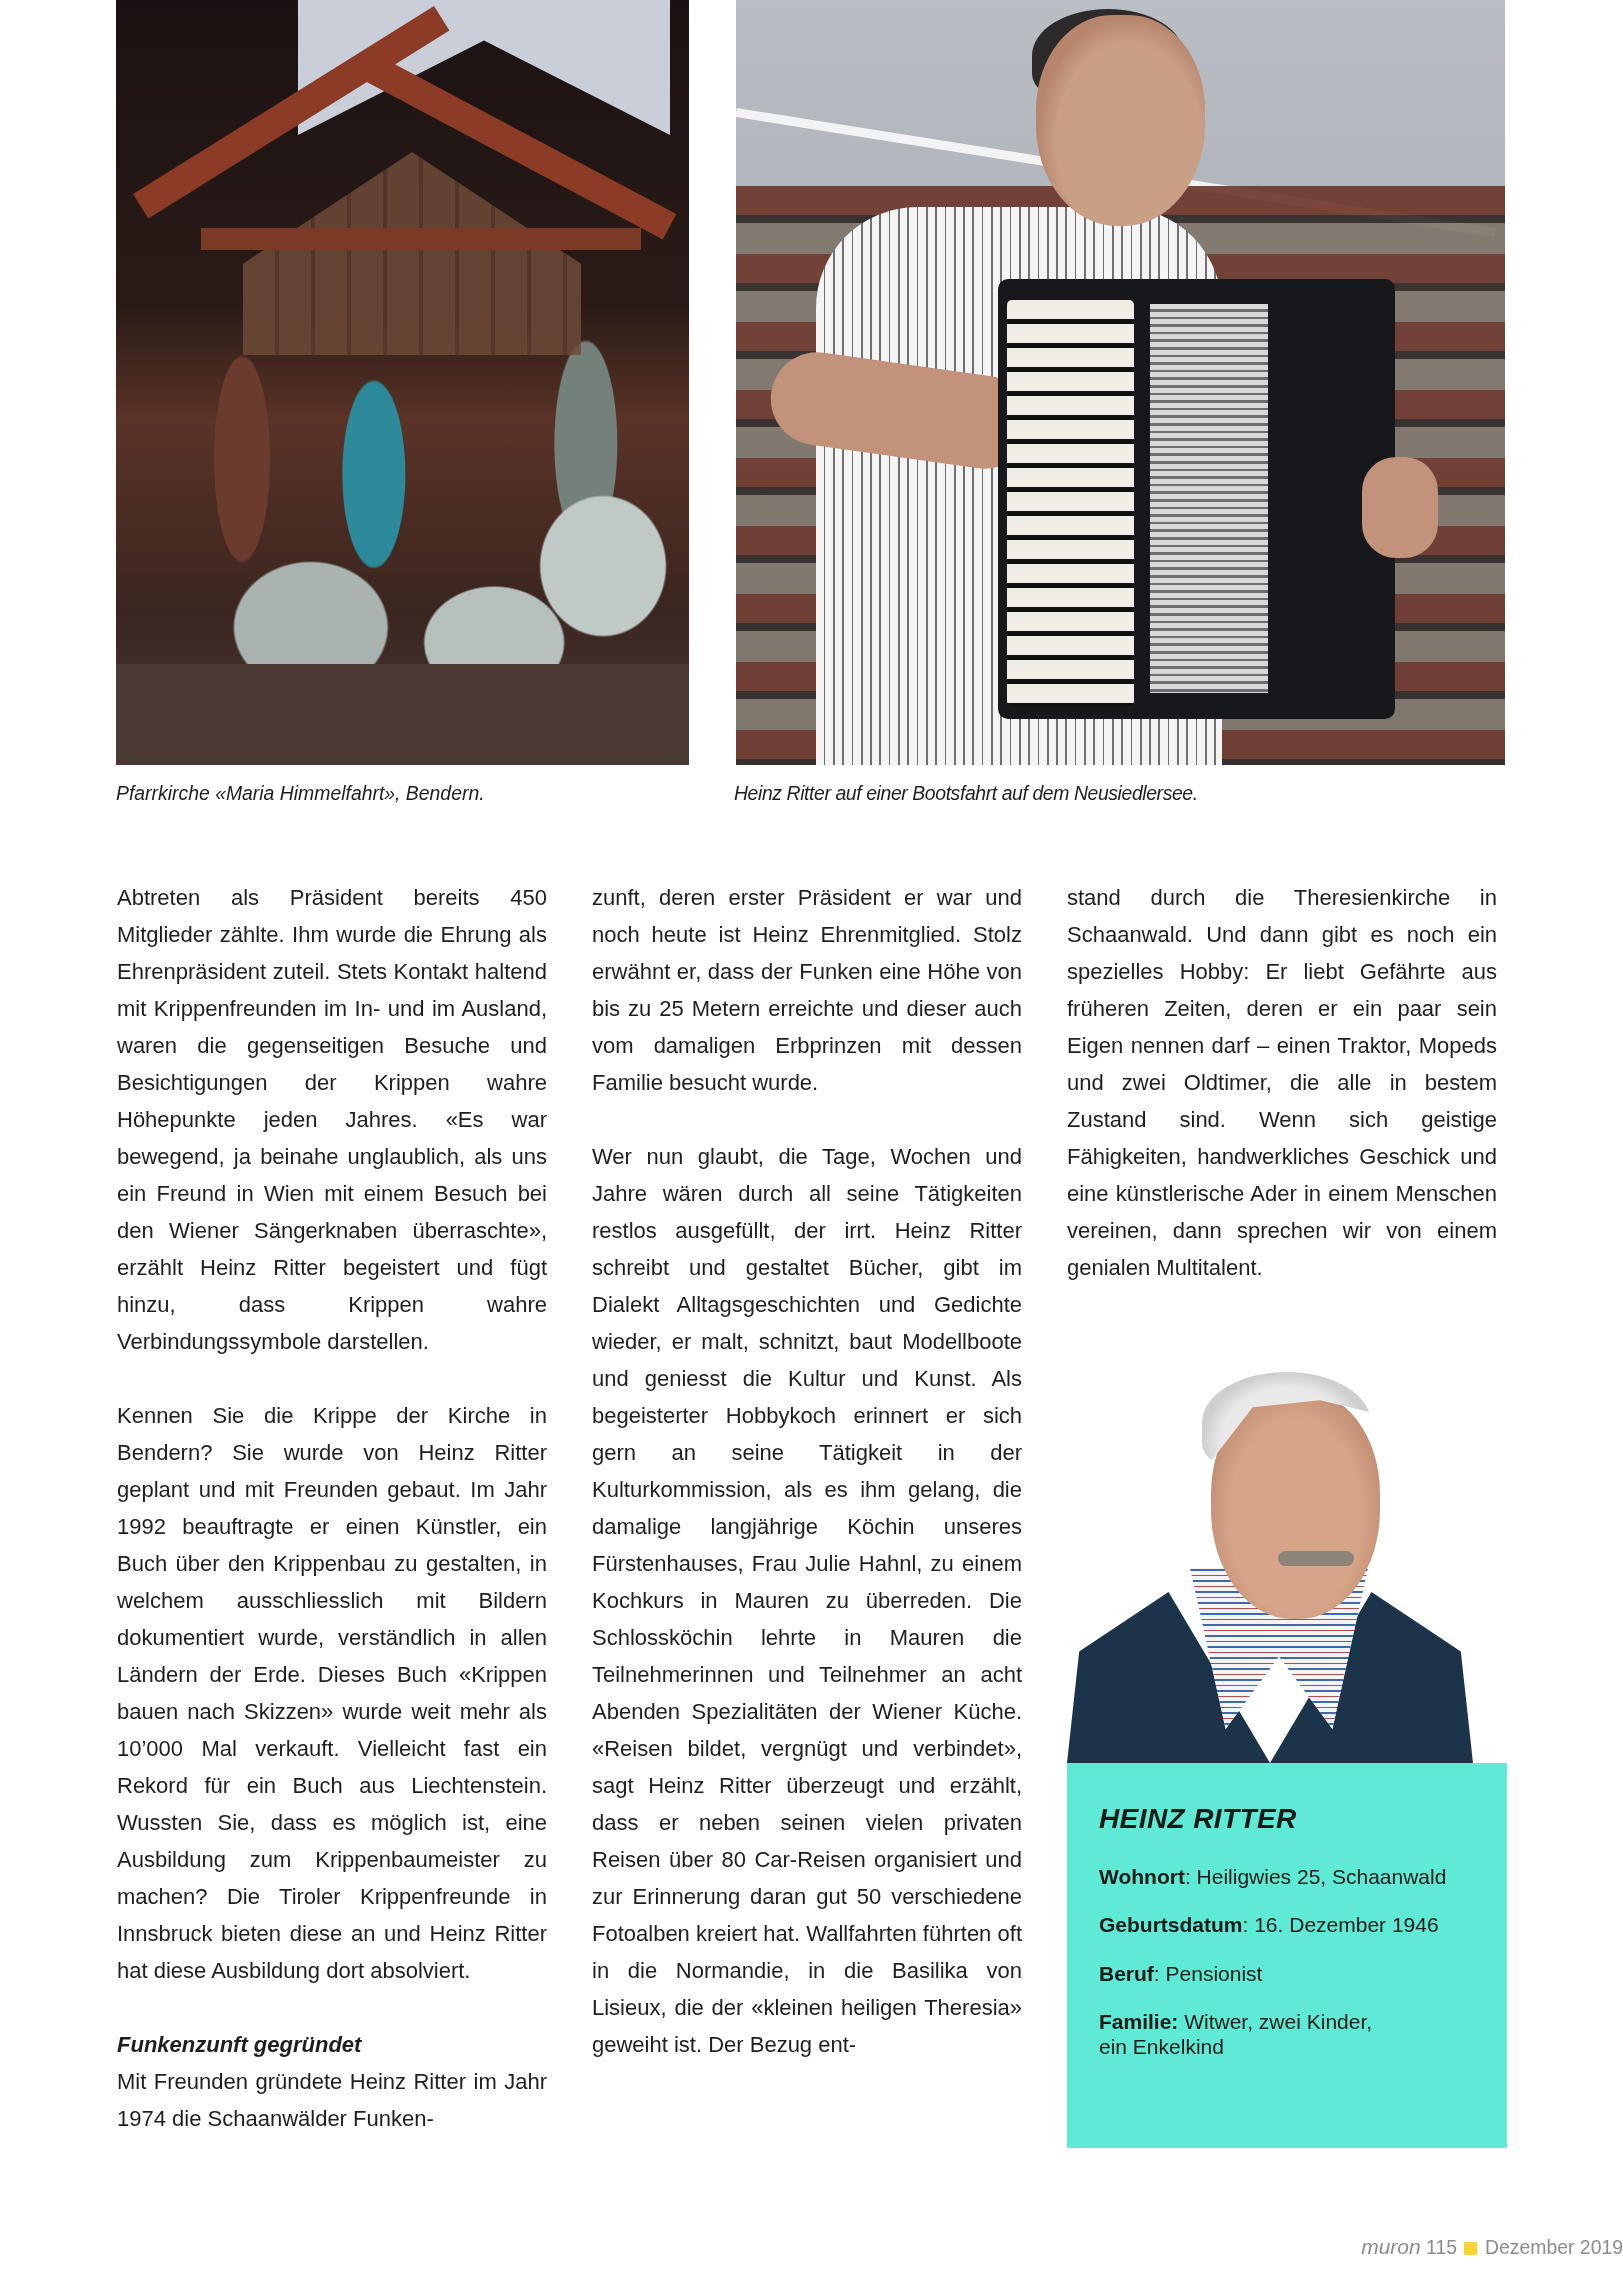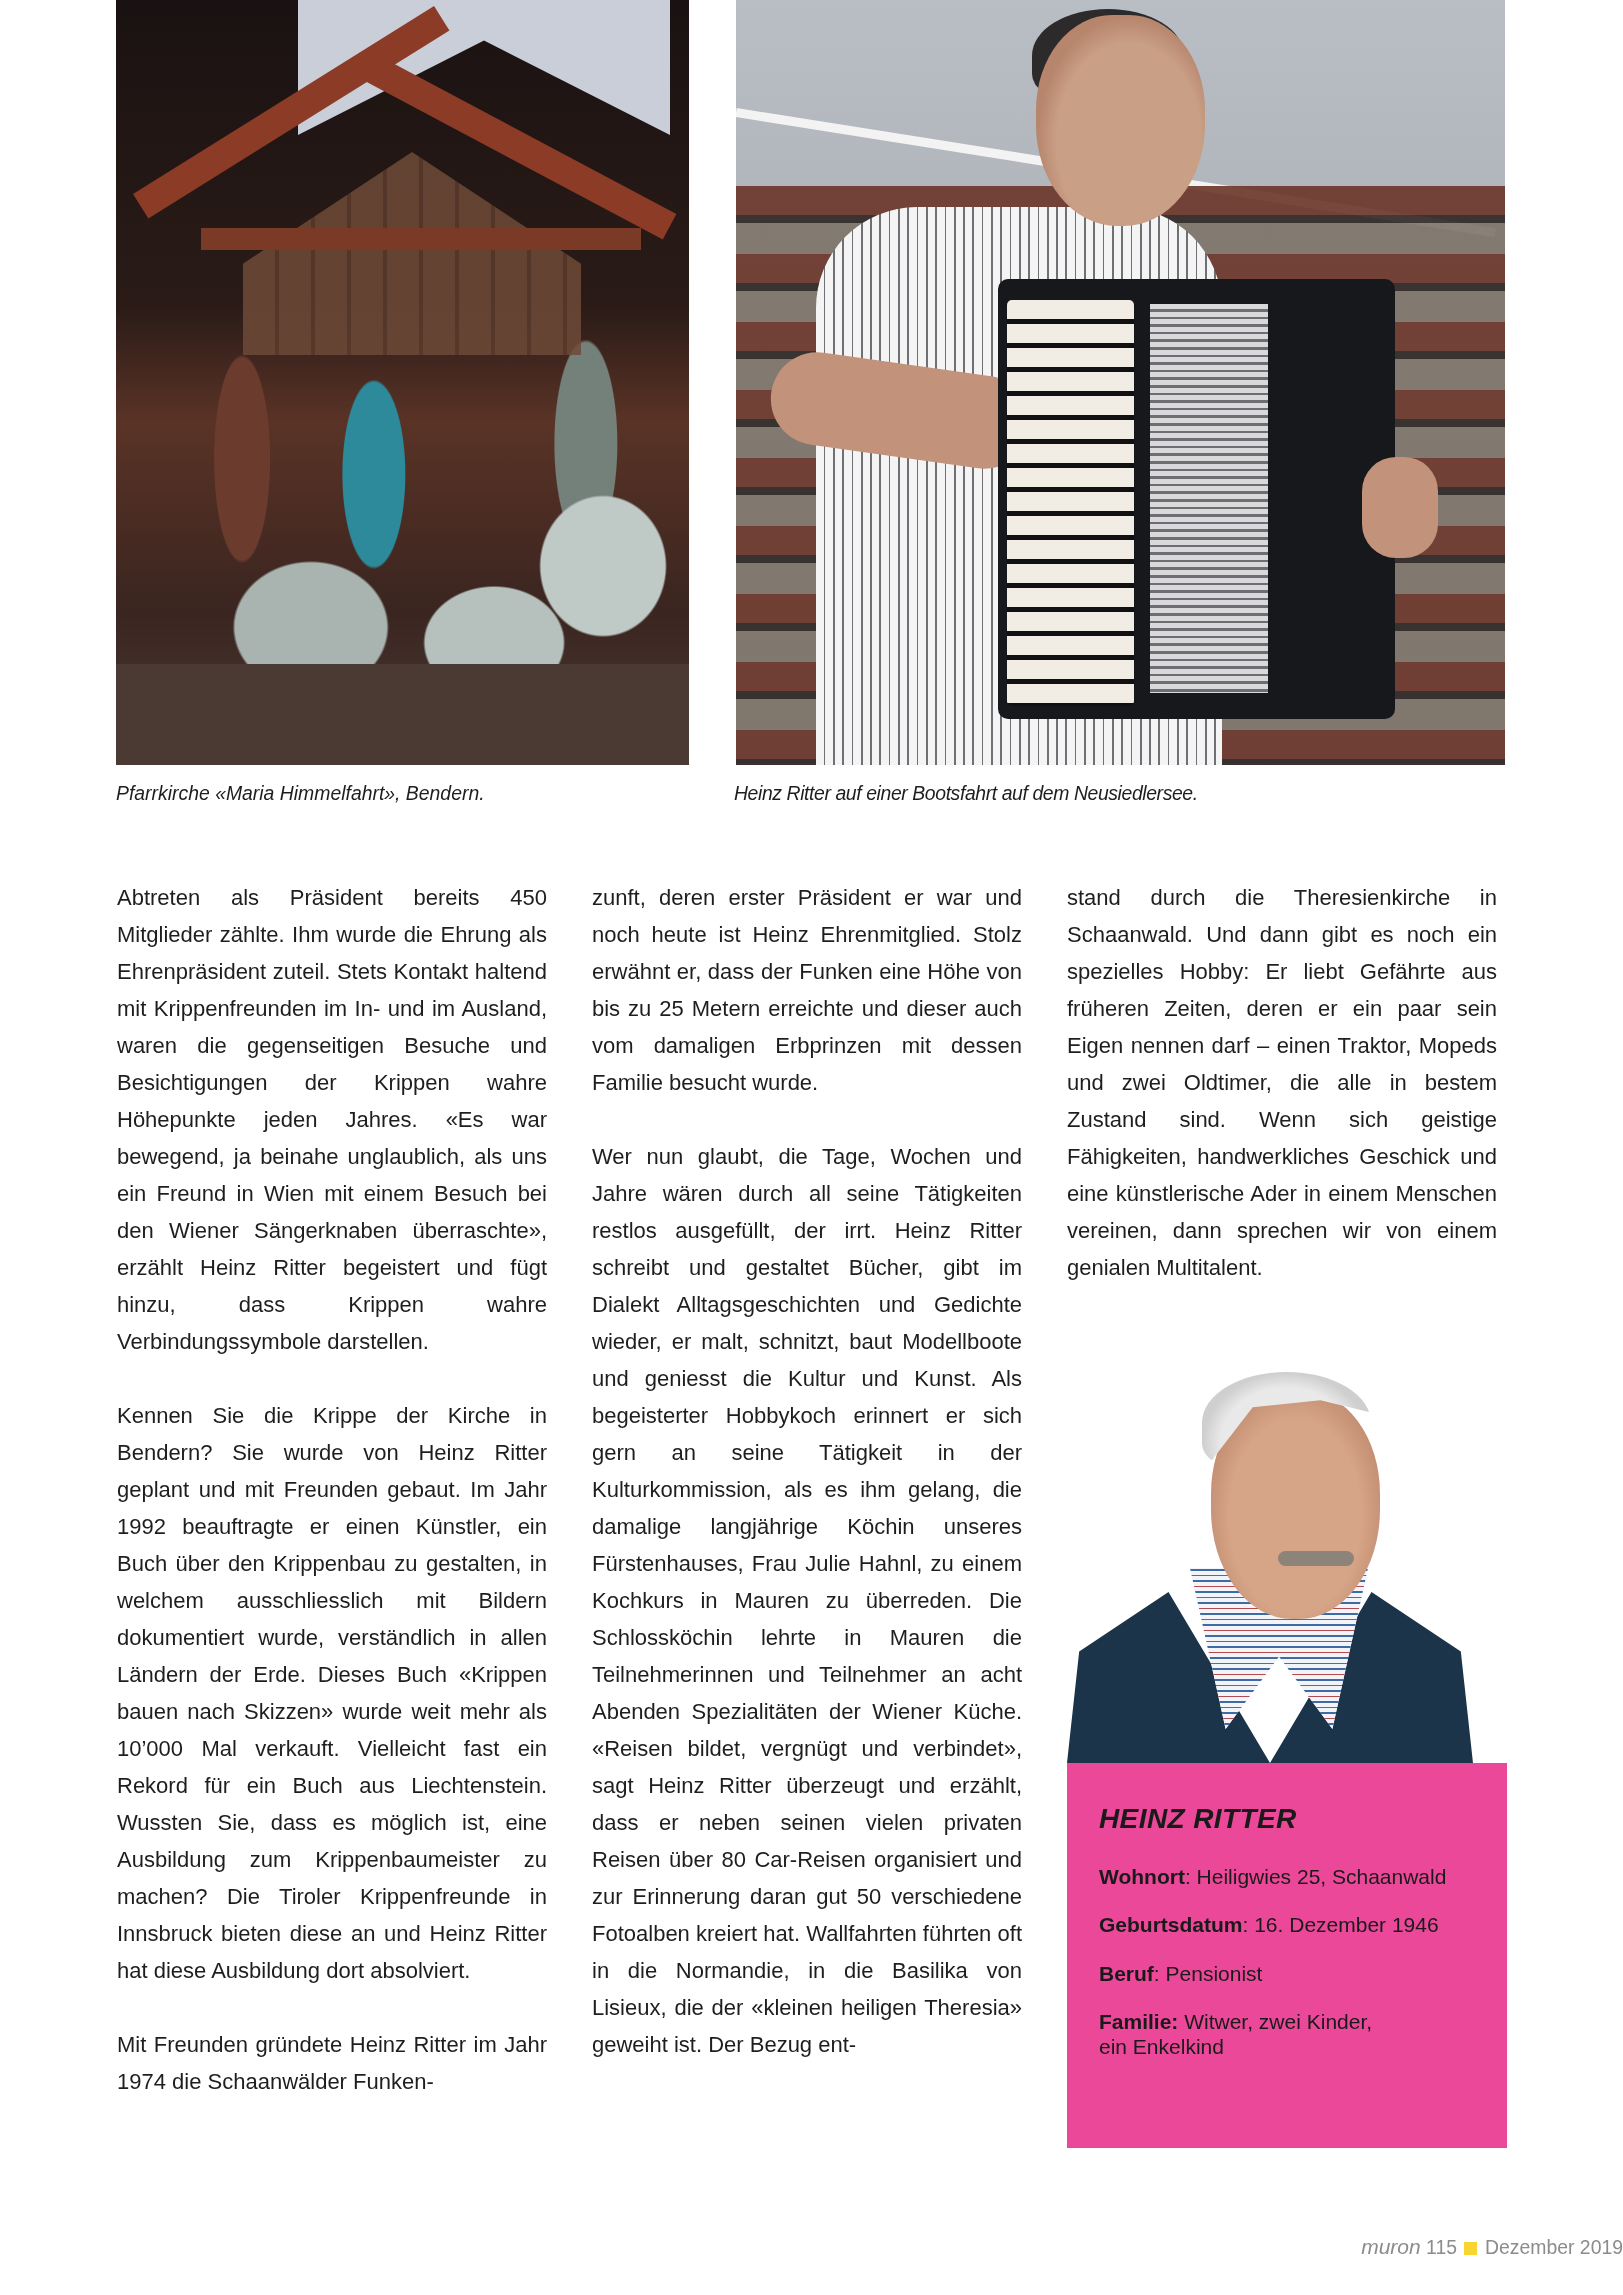--- a/index.html
+++ b/index.html
@@ -71,21 +71,21 @@
     .column { position: absolute; top: 879px; width: 430px; font-size: 22px; line-height: 37px; text-align: justify; hyphens: manual; }
     #col-1 { left: 117px; }
     #col-2 { left: 592px; }
     #col-3 { left: 1067px; }
     .column p { margin: 0; }
     .column p + p { margin-top: 37px; }
     .column h3 { margin: 37px 0 0 0; font-size: 22px; font-style: italic; font-weight: bold; line-height: 37px; }
     .column h3 + p { margin-top: 0; }
 
     
-    #info-box { position:absolute; left: 1067px; top: 1763px; width: 440px; height: 385px; background: #ec4899; }
+    #info-box { position:absolute; left: 1067px; top: 1763px; width: 440px; height: 385px; background: #5eead4; }
     #info-title { position:absolute; left: 32px; top: 40px; font-size: 28px; font-weight: bold; font-style: italic; letter-spacing: 0.4px; color:#1a1a1a; }
     .info-row { position:absolute; left: 32px; font-size: 21px; line-height: 24.5px; color:#1a1a1a; width: 389px; }
     .info-row b { font-weight: bold; margin-top: 41px; }
 
     
     #footer { position:absolute; top: 2235px; left: 0; width: 1623px; text-align:right; font-size: 19.4px; color:#8c8c8c; }
     #footer .mag { font-style: italic; font-size: 21px; }
     #footer .square { display:inline-block; width: 12.7px; height: 12.7px; background:#f8d531; margin: 0 8.5px 0 6.8px; vertical-align: -0.8px; }
   </style>
 </head>
@@ -112,20 +112,21 @@
   <div class="grille"></div>
   <div class="hand-r"></div>
 </div>
 
 <div class="caption" id="caption-left">Pfarrkirche «Maria Himmelfahrt», Bendern.</div>
 <div class="caption" id="caption-right">Heinz Ritter auf einer Bootsfahrt auf dem Neusiedlersee.</div>
 
 <div class="column" id="col-1">
   <p>Abtreten als Präsident bereits 450 Mitglieder zählte. Ihm wurde die Ehrung als Ehrenpräsident zuteil. Stets Kontakt haltend mit Krippenfreunden im In- und im Ausland, waren die gegenseitigen Besuche und Besichtigungen der Krippen wahre Höhepunkte jeden Jahres. «Es war bewegend, ja beinahe unglaublich, als uns ein Freund in Wien mit einem Besuch bei den Wiener Sängerknaben überraschte», erzählt Heinz Ritter begeistert und fügt hinzu, dass Krippen wahre Verbindungssymbole darstellen.</p>
   <p>Kennen Sie die Krippe der Kirche in Bendern? Sie wurde von Heinz Ritter geplant und mit Freunden gebaut. Im Jahr 1992 beauftragte er einen Künstler, ein Buch über den Krippenbau zu gestalten, in welchem ausschliesslich mit Bildern dokumentiert wurde, verständlich in allen Ländern der Erde. Dieses Buch «Krippen bauen nach Skizzen» wurde weit mehr als 10’000 Mal verkauft. Vielleicht fast ein Rekord für ein Buch aus Liechtenstein. Wussten Sie, dass es möglich ist, eine Ausbildung zum Krippenbaumeister zu machen? Die Tiroler Krippenfreunde in Innsbruck bieten diese an und Heinz Ritter hat diese Ausbildung dort absolviert.</p>
+  <h3>Funkenzunft gegründet</h3>
   <p>Mit Freunden gründete Heinz Ritter im Jahr 1974 die Schaanwälder Funken-</p>
 </div>
 
 <div class="column" id="col-2">
   <p>zunft, deren erster Präsident er war und noch heute ist Heinz Ehrenmitglied. Stolz erwähnt er, dass der Funken eine Höhe von bis zu 25 Metern erreichte und dieser auch vom damaligen Erbprinzen mit dessen Familie besucht wurde.</p>
   <p>Wer nun glaubt, die Tage, Wochen und Jahre wären durch all seine Tätigkeiten restlos ausgefüllt, der irrt. Heinz Ritter schreibt und gestaltet Bücher, gibt im Dialekt Alltagsgeschichten und Gedichte wieder, er malt, schnitzt, baut Modellboote und geniesst die Kultur und Kunst. Als begeisterter Hobbykoch erinnert er sich gern an seine Tätigkeit in der Kulturkommission, als es ihm gelang, die damalige langjährige Köchin unseres Fürstenhauses, Frau Julie Hahnl, zu einem Kochkurs in Mauren zu überreden. Die Schlossköchin lehrte in Mauren die Teilnehmerinnen und Teilnehmer an acht Abenden Spezialitäten der Wiener Küche. «Reisen bildet, vergnügt und verbindet», sagt Heinz Ritter überzeugt und erzählt, dass er neben seinen vielen privaten Reisen über 80 Car-Reisen organisiert und zur Erinnerung daran gut 50 verschiedene Fotoalben kreiert hat. Wallfahrten führten oft in die Normandie, in die Basilika von Lisieux, die der «kleinen heiligen Theresia» geweiht ist. Der Bezug ent-</p>
 </div>
 
 <div class="column" id="col-3">
   <p>stand durch die Theresienkirche in Schaanwald. Und dann gibt es noch ein spezielles Hobby: Er liebt Gefährte aus früheren Zeiten, deren er ein paar sein Eigen nennen darf – einen Traktor, Mopeds und zwei Oldtimer, die alle in bestem Zustand sind. Wenn sich geistige Fähigkeiten, handwerkliches Geschick und eine künstlerische Ader in einem Menschen vereinen, dann sprechen wir von einem genialen Multitalent.</p>

